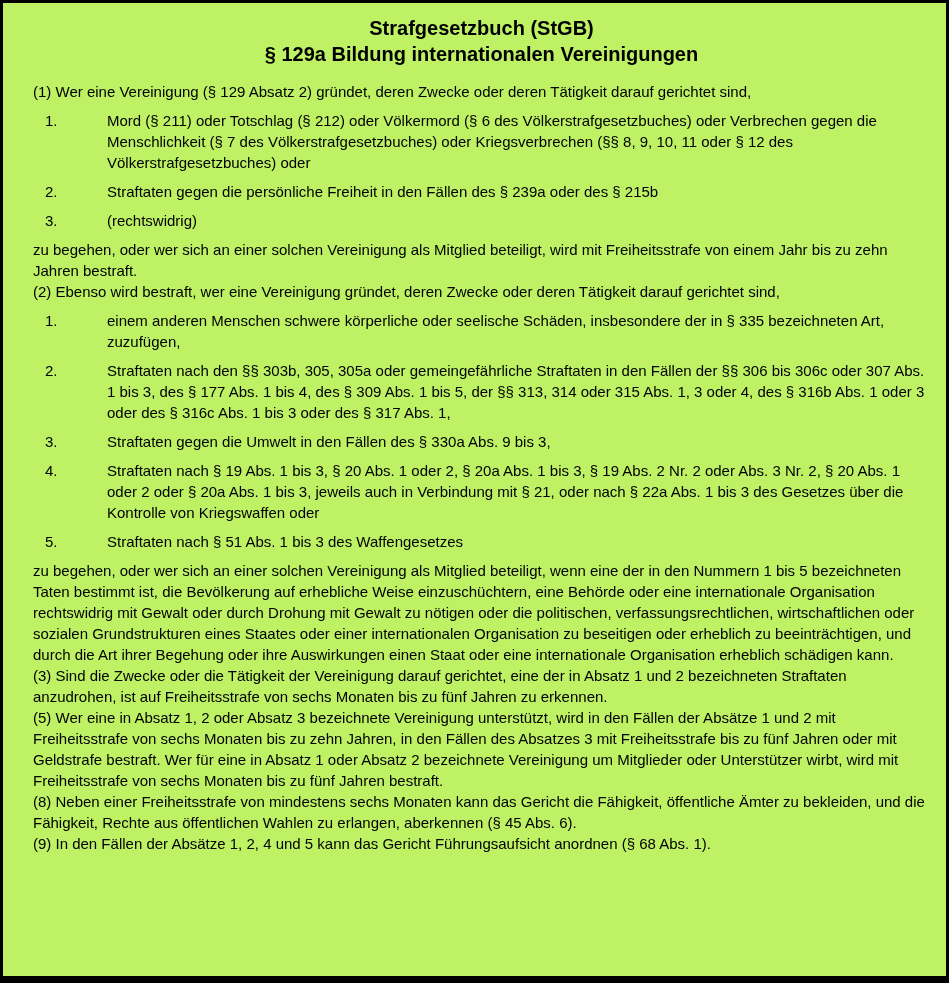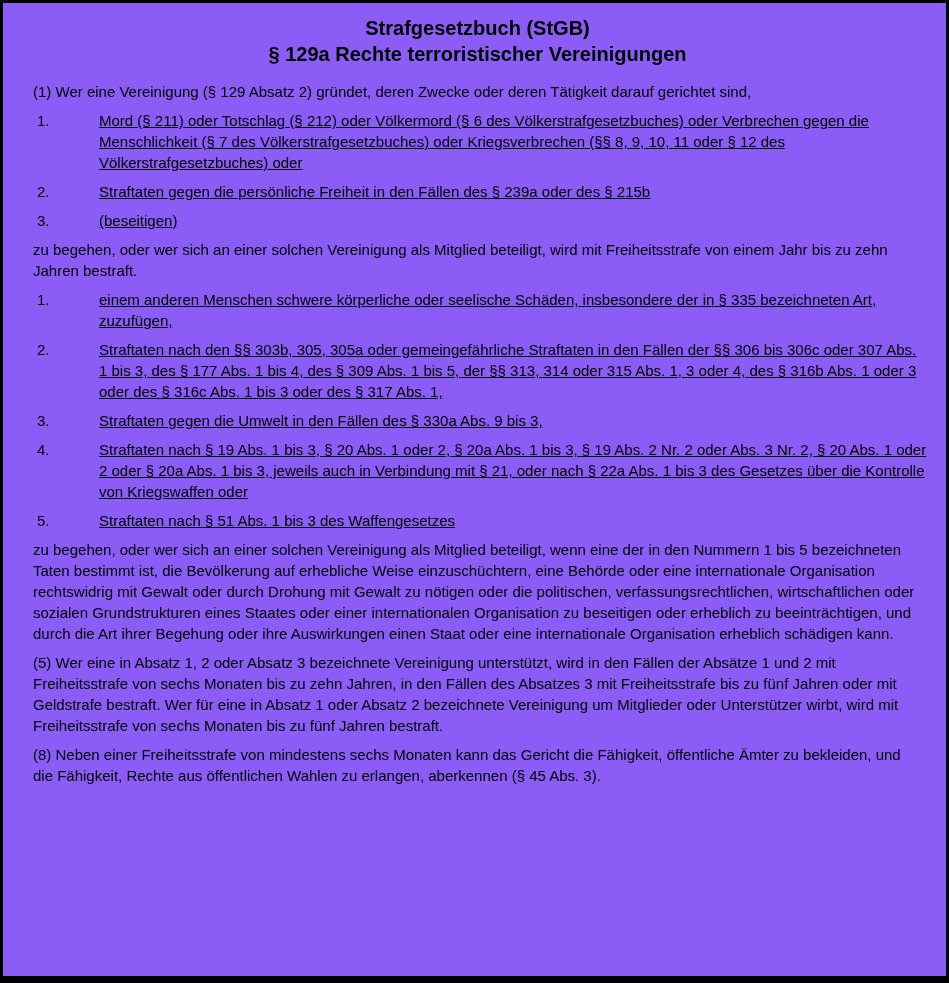--- a/index.html
+++ b/index.html
@@ -6,84 +6,84 @@
   html, body { background: #ffffff; }
   body {
     width: 949px;
     height: 983px;
     font-family: "Liberation Sans", "DejaVu Sans", sans-serif;
     color: #000000;
   }
   .page {
     width: 949px;
     height: 983px;
-    background: #8b5cf6;
+    background: #bef264;
     border: 3px solid #000000;
     border-bottom-width: 7px;
-    padding: 8px 16px 10px 22px;
+    padding: 8px 16px 10px 30px;
     overflow: hidden;
   }
   .title {
     text-align: center;
     font-weight: bold;
     font-size: 20px;
     line-height: 26px;
     margin: 4px 0 14px 0;
   }
   .body-text {
     font-size: 15px;
     line-height: 21px;
   }
-  .para { margin: 8px; }
+  .para { margin: 0; }
   .list { margin: 0; }
   .item {
     display: flex;
     margin: 8px 0;
     padding-left: 12px;
   }
   .item .num {
     width: 62px;
     flex-shrink: 0;
   }
   .item .txt {
     flex: 1;
     padding-right: 2px;
-    text-decoration: underline;
   }
 </style>
 </head>
 <body>
 
 <div class="page">
 
   <div class="title">
     <div>Strafgesetzbuch (StGB)</div>
-    <div>§ 129a Rechte terroristischer Vereinigungen</div>
+    <div>§ 129a Bildung internationalen Vereinigungen</div>
   </div>
 
   <div class="body-text">
 
     <p class="para">(1) Wer eine Vereinigung (§ 129 Absatz 2) gründet, deren Zwecke oder deren Tätigkeit darauf gerichtet sind,</p>
 
     <div class="list">
       <div class="item">
         <span class="num">1.</span>
         <span class="txt">Mord (§ 211) oder Totschlag (§ 212) oder Völkermord (§ 6 des Völkerstrafgesetzbuches) oder Verbrechen gegen die Menschlichkeit (§ 7 des Völkerstrafgesetzbuches) oder Kriegsverbrechen (§§ 8, 9, 10, 11 oder § 12 des Völkerstrafgesetzbuches) oder</span>
       </div>
       <div class="item">
         <span class="num">2.</span>
         <span class="txt">Straftaten gegen die persönliche Freiheit in den Fällen des § 239a oder des § 215b</span>
       </div>
       <div class="item">
         <span class="num">3.</span>
-        <span class="txt">(beseitigen)</span>
+        <span class="txt">(rechtswidrig)</span>
       </div>
     </div>
 
     <p class="para">zu begehen, oder wer sich an einer solchen Vereinigung als Mitglied beteiligt, wird mit Freiheitsstrafe von einem Jahr bis zu zehn Jahren bestraft.</p>
+    <p class="para">(2) Ebenso wird bestraft, wer eine Vereinigung gründet, deren Zwecke oder deren Tätigkeit darauf gerichtet sind,</p>
 
     <div class="list">
       <div class="item">
         <span class="num">1.</span>
         <span class="txt">einem anderen Menschen schwere körperliche oder seelische Schäden, insbesondere der in § 335 bezeichneten Art, zuzufügen,</span>
       </div>
       <div class="item">
         <span class="num">2.</span>
         <span class="txt">Straftaten nach den §§ 303b, 305, 305a oder gemeingefährliche Straftaten in den Fällen der §§ 306 bis 306c oder 307 Abs. 1 bis 3, des § 177 Abs. 1 bis 4, des § 309 Abs. 1 bis 5, der §§ 313, 314 oder 315 Abs. 1, 3 oder 4, des § 316b Abs. 1 oder 3 oder des § 316c Abs. 1 bis 3 oder des § 317 Abs. 1,</span>
       </div>
@@ -95,17 +95,19 @@
         <span class="num">4.</span>
         <span class="txt">Straftaten nach § 19 Abs. 1 bis 3, § 20 Abs. 1 oder 2, § 20a Abs. 1 bis 3, § 19 Abs. 2 Nr. 2 oder Abs. 3 Nr. 2, § 20 Abs. 1 oder 2 oder § 20a Abs. 1 bis 3, jeweils auch in Verbindung mit § 21, oder nach § 22a Abs. 1 bis 3 des Gesetzes über die Kontrolle von Kriegswaffen oder</span>
       </div>
       <div class="item">
         <span class="num">5.</span>
         <span class="txt">Straftaten nach § 51 Abs. 1 bis 3 des Waffengesetzes</span>
       </div>
     </div>
 
     <p class="para">zu begehen, oder wer sich an einer solchen Vereinigung als Mitglied beteiligt, wenn eine der in den Nummern 1 bis 5 bezeichneten Taten bestimmt ist, die Bevölkerung auf erhebliche Weise einzuschüchtern, eine Behörde oder eine internationale Organisation rechtswidrig mit Gewalt oder durch Drohung mit Gewalt zu nötigen oder die politischen, verfassungsrechtlichen, wirtschaftlichen oder sozialen Grundstrukturen eines Staates oder einer internationalen Organisation zu beseitigen oder erheblich zu beeinträchtigen, und durch die Art ihrer Begehung oder ihre Auswirkungen einen Staat oder eine internationale Organisation erheblich schädigen kann.</p>
+    <p class="para">(3) Sind die Zwecke oder die Tätigkeit der Vereinigung darauf gerichtet, eine der in Absatz 1 und 2 bezeichneten Straftaten anzudrohen, ist auf Freiheitsstrafe von sechs Monaten bis zu fünf Jahren zu erkennen.</p>
     <p class="para">(5) Wer eine in Absatz 1, 2 oder Absatz 3 bezeichnete Vereinigung unterstützt, wird in den Fällen der Absätze 1 und 2 mit Freiheitsstrafe von sechs Monaten bis zu zehn Jahren, in den Fällen des Absatzes 3 mit Freiheitsstrafe bis zu fünf Jahren oder mit Geldstrafe bestraft. Wer für eine in Absatz 1 oder Absatz 2 bezeichnete Vereinigung um Mitglieder oder Unterstützer wirbt, wird mit Freiheitsstrafe von sechs Monaten bis zu fünf Jahren bestraft.</p>
-    <p class="para">(8) Neben einer Freiheitsstrafe von mindestens sechs Monaten kann das Gericht die Fähigkeit, öffentliche Ämter zu bekleiden, und die Fähigkeit, Rechte aus öffentlichen Wahlen zu erlangen, aberkennen (§ 45 Abs. 3).</p>
+    <p class="para">(8) Neben einer Freiheitsstrafe von mindestens sechs Monaten kann das Gericht die Fähigkeit, öffentliche Ämter zu bekleiden, und die Fähigkeit, Rechte aus öffentlichen Wahlen zu erlangen, aberkennen (§ 45 Abs. 6).</p>
+    <p class="para">(9) In den Fällen der Absätze 1, 2, 4 und 5 kann das Gericht Führungsaufsicht anordnen (§ 68 Abs. 1).</p>
 
   </div>
 </div>
 
 </body></html>

